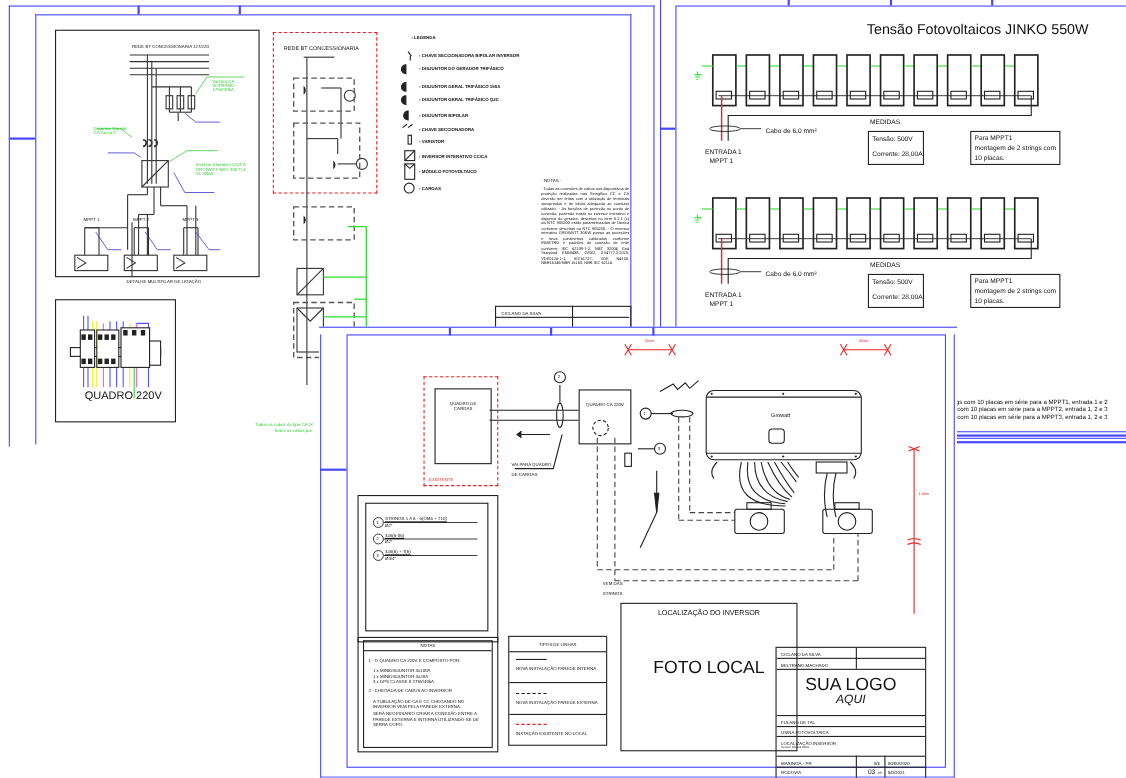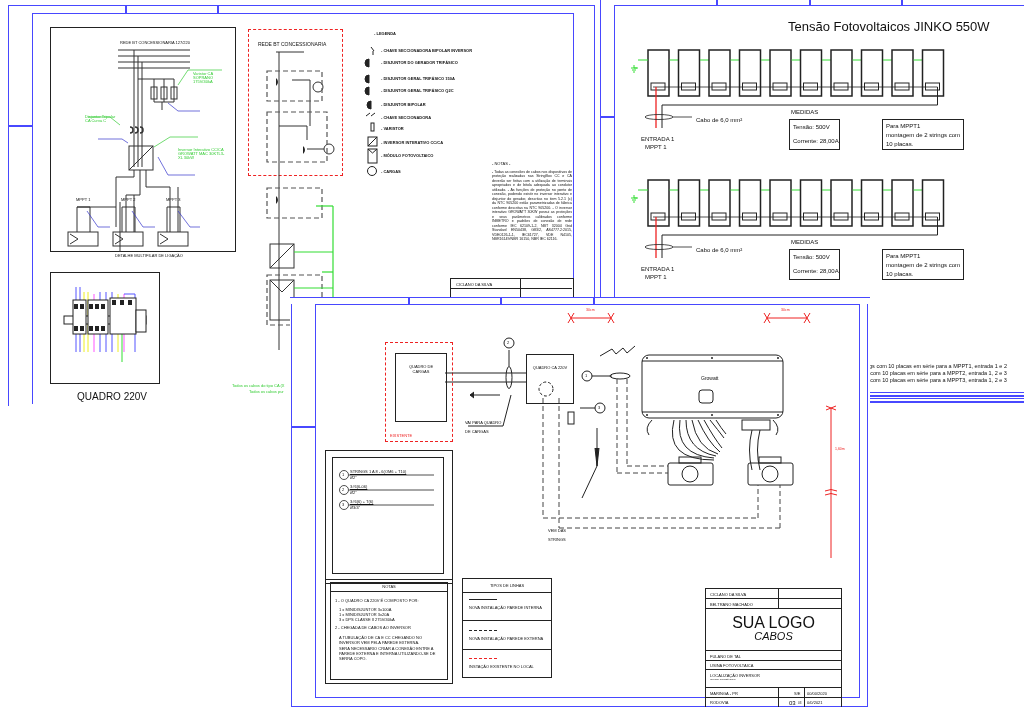--- a/index.html
+++ b/index.html
@@ -123,21 +123,21 @@
       <rect x="52" y="18" width="4" height="5"></rect>
         <rect x="60" y="18" width="4" height="5"></rect>
         <rect x="68" y="18" width="4" height="5"></rect>
       <rect x="14" y="44" width="4" height="5"></rect>
         <rect x="20" y="44" width="4" height="5"></rect>
       <rect x="29" y="44" width="4" height="5"></rect>
         <rect x="35" y="44" width="4" height="5"></rect>
         <rect x="41" y="44" width="4" height="5"></rect>
     </g>
   </svg>
-  <span class="t" style="left:77px;top:392px;font-size:10px;text-align:center;">QUADRO 220V</span>
+  <span class="t" style="left:77px;top:356px;font-size:10px;text-align:center;">QUADRO 220V</span>
   <span class="t tiny" style="left:232px;top:384px;color:#33cc33;text-align:right;">Todos os cabos do tipo CA (X</span>
   <span class="t tiny" style="left:249px;top:390px;color:#33cc33;">Todos os cabos pur</span>
 
   <div class="abs" style="left:248px;top:29px;width:93px;height:145px;border:1.5px dashed #ee2222;"></div>
   <span class="t small" style="left:258px;top:42px;">REDE BT CONCESSIONARIA</span>
   <svg style="left:240px;top:50px" width="100" height="270">
     <g fill="none" stroke="#333" stroke-width="1">
       <line x1="36" y1="2" x2="64" y2="2"></line>
         <line x1="39" y1="2" x2="39" y2="30"></line>
       <line x1="39" y1="30" x2="39" y2="300"></line>
@@ -471,29 +471,33 @@
     <div class="abs" style="left:6px;top:20px;width:28px;height:1px;background:#222;"></div>
     <span class="t tiny" style="left:6px;top:27px;">NOVA INSTALAÇÃO PAREDE INTERNA</span>
     <div class="abs" style="left:0;top:41px;width:88px;height:1px;background:#222;"></div>
     <div class="abs" style="left:6px;top:51px;width:28px;height:0;border-top:1px dashed #222;"></div>
     <span class="t tiny" style="left:6px;top:58px;">NOVA INSTALAÇÃO PAREDE EXTERNA</span>
     <div class="abs" style="left:0;top:70px;width:88px;height:1px;background:#222;"></div>
     <div class="abs" style="left:6px;top:79px;width:28px;height:0;border-top:1px dashed #ee2222;"></div>
     <span class="t tiny" style="left:6px;top:86px;">INSTAÇÃO EXISTENTE NO LOCAL</span>
   </div>
 
+  <div class="abs black-b" style="left:274px;top:250px;width:159px;height:133px;">
+    <div class="abs" style="left:0;top:5px;width:159px;text-align:center;font-size:6.5px;">LOCALIZAÇÃO DO INVERSOR</div>
+    <div class="abs" style="left:0;top:50px;width:159px;text-align:center;font-size:16px;">FOTO LOCAL</div>
+  </div>
 
   <div class="abs black-b" style="left:415px;top:277px;width:135px;height:119px;margin-top:13px;">
     <div class="abs" style="left:0;top:9px;width:135px;height:1px;background:#222"></div>
     <div class="abs" style="left:0;top:19px;width:135px;height:1px;background:#222"></div>
     <div class="abs" style="left:72px;top:0;width:1px;height:19px;background:#222"></div>
     <span class="t tiny" style="left:4px;top:4px;">CICLANO DA SILVA</span>
     <span class="t tiny" style="left:4px;top:14px;">BELTRANO MACHADO</span>
     <div class="abs" style="left:0;top:25px;width:135px;text-align:center;font-size:16px;">SUA LOGO</div>
-    <div class="abs" style="left:0;top:41px;width:135px;text-align:center;font-size:11px;font-style:italic;">CABOS</div>
+    <div class="abs" style="left:0;top:41px;width:135px;text-align:center;font-size:11px;font-style:italic;">AQUI</div>
     <div class="abs" style="left:0;top:61px;width:135px;height:1px;background:#222"></div>
     <div class="abs" style="left:0;top:71px;width:135px;height:1px;background:#222"></div>
     <div class="abs" style="left:0;top:80px;width:135px;height:1px;background:#222"></div>
     <div class="abs" style="left:0;top:98px;width:135px;height:1px;background:#222"></div>
     <div class="abs" style="left:0;top:108px;width:135px;height:1px;background:#222"></div>
     <div class="abs" style="left:72px;top:98px;width:1px;height:21px;background:#222"></div>
     <div class="abs" style="left:98px;top:98px;width:1px;height:21px;background:#222"></div>
     <span class="t tiny" style="left:4px;top:66px;">FULANO DE TAL</span>
     <span class="t tiny" style="left:4px;top:75px;">USINA FOTOVOLTAICA</span>
     <span class="t tiny" style="left:4px;top:85px;">LOCALIZAÇÃO INVERSOR</span>

